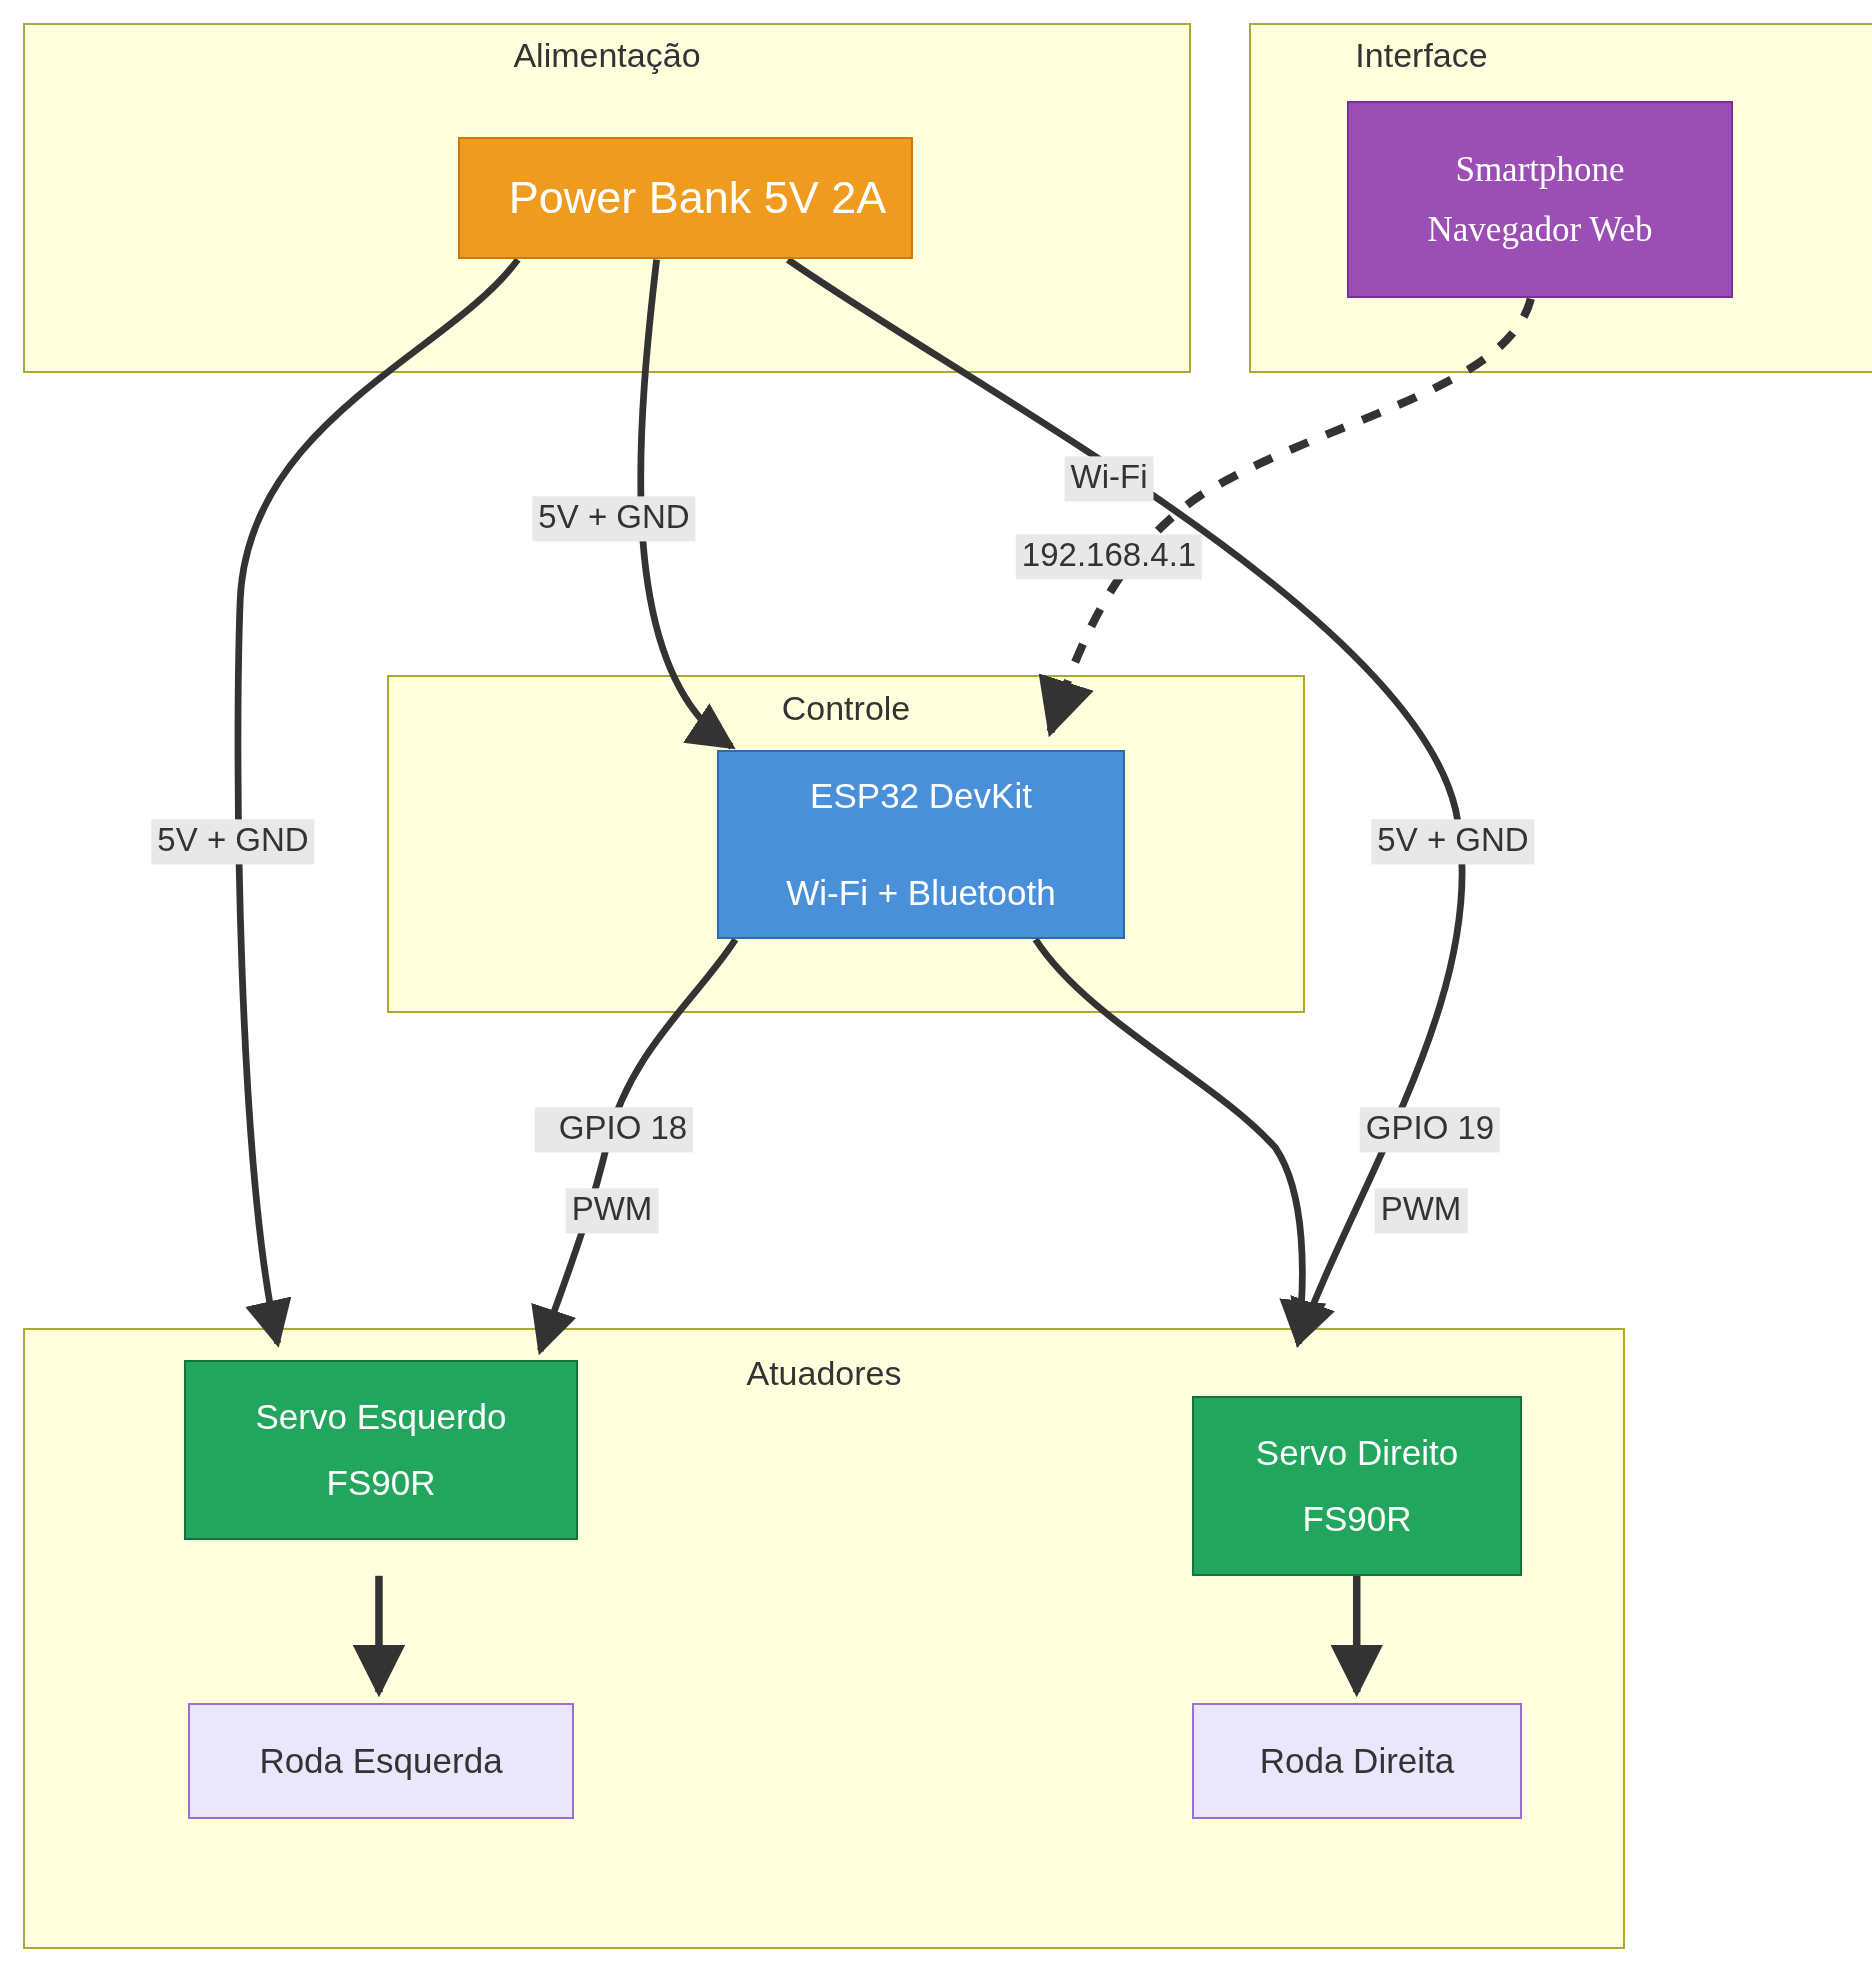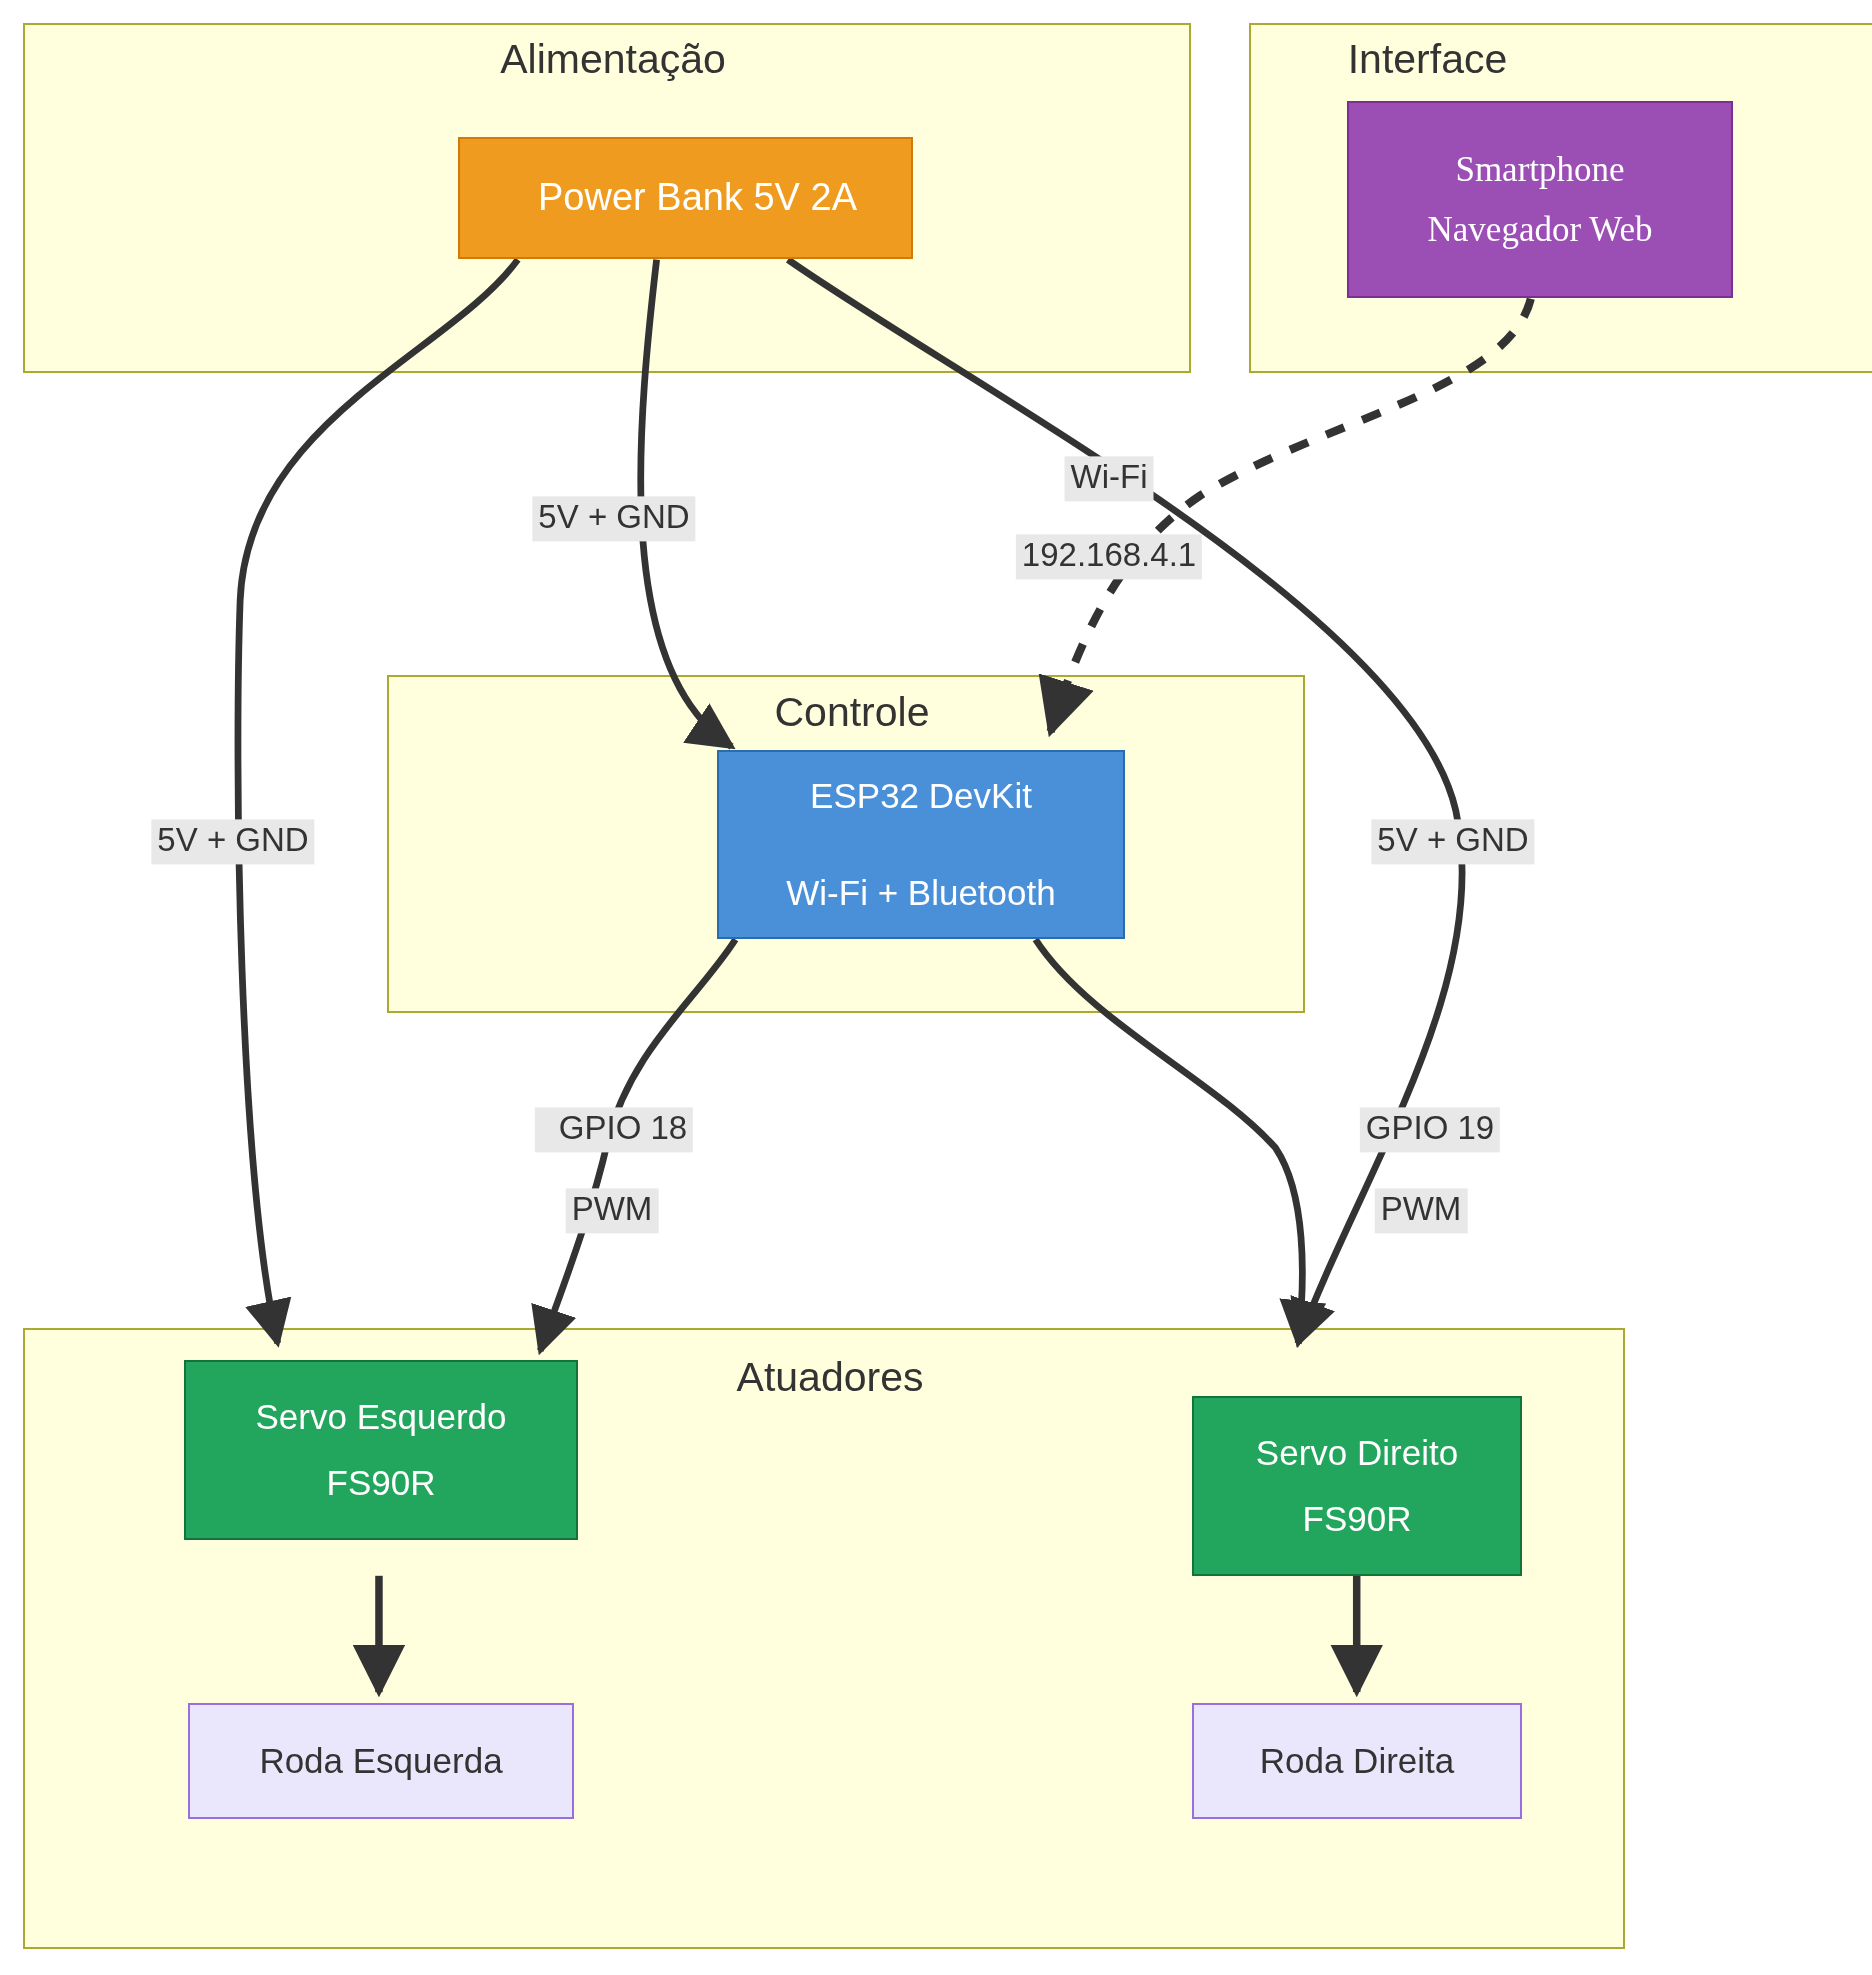--- a/index.html
+++ b/index.html
@@ -30,44 +30,43 @@
     background: #ffffde;
     border: 2.3px solid #aaaa33;
     box-sizing: border-box;
   }
   .cluster-title {
     position: absolute;
     top: 10.5px;
     left: 0;
     width: 100%;
     text-align: center;
-    font-size: 41px;
+    font-size: 34px;
     color: #333333;
     line-height: 1.15;
-    padding-left: 6px;
   }
   .node {
     position: absolute;
     box-sizing: border-box;
     display: flex;
     flex-direction: column;
     align-items: center;
     justify-content: center;
     text-align: center;
   }
   .node .line {
     display: block;
     width: 100%;
     line-height: 1.25;
   }
   .node-powerbank {
     background: #ef9b1f;
     border: 2.3px solid #d17a09;
     color: #ffffff;
-    font-size: 38px;
+    font-size: 45px;
     padding-left: 24px;
   }
   .node-smartphone {
     background: #9b4fb5;
     border: 2.3px solid #7b2f95;
     color: #ffffff;
     font-size: 35px;
     font-family: Liberation Serif, serif;
   }
   .node-smartphone .line + .line { margin-top: 16.5px; }

